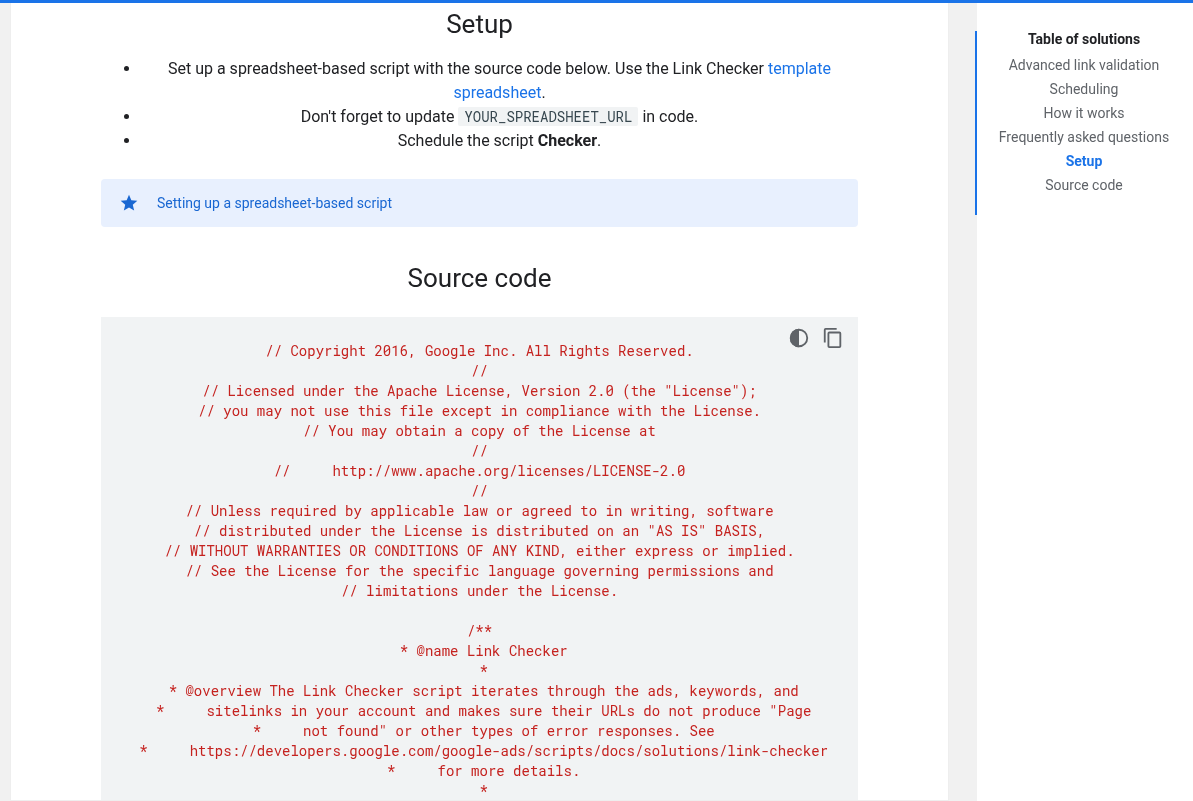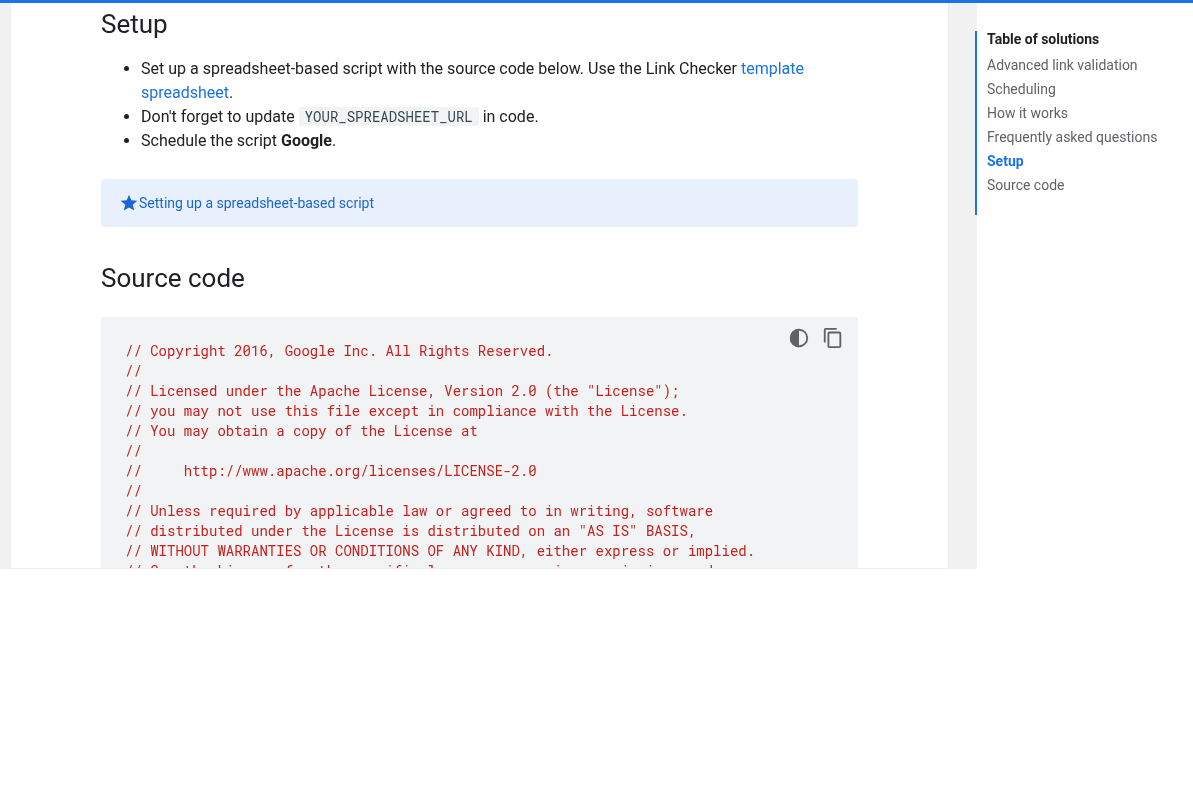--- a/index.html
+++ b/index.html
@@ -6,21 +6,22 @@
     body {
       font-family: Roboto, Arial, sans-serif;
       color: #202124;
       background: #fff;
       height: 801px;
       overflow: hidden;
     }
     .top-accent { height: 3px; background: #1a73e8; }
     .page {
       display: flex;
-      height: 566px;
+      height: 798px;
+      text-align: center;
     }
     .gutter-left { width: 10px; background: #f1f1f1; }
     .panel {
       background: #fff;
       width: 939px;
       border: 1px solid #eee;
       border-top: none;
       height: 100%;
       overflow: hidden;
       position: relative;
@@ -58,21 +59,21 @@
       display: flex;
       align-items: center;
       background: #e8f0fe;
       padding: 14px 18px;
       margin-top: 26px;
       border-radius: 4px;
     }
     .callout .star {
       width: 20px; height: 20px; fill: #1967d2; flex: 0 0 auto;
     }
-    .callout a { color: #1967d2; font-size: 14px; text-decoration: none; cursor: pointer; }
+    .callout a { color: #1967d2; font-size: 14px; margin-left: 18px; text-decoration: none; cursor: pointer; }
     .codeblock {
       position: relative;
       background: #f1f3f4;
       margin-top: 2px;
       padding: 24px 24px 24px 24px;
       overflow: hidden;
     }
     .code-actions {
       position: absolute;
       top: 10px; right: 14px;
@@ -139,21 +140,21 @@
       <h2 class="setup">Setup</h2>
 
       <ul>
         <li>
           <span>Set up a spreadsheet-based script with the source code below. Use the Link Checker </span><a class="link">template spreadsheet</a><span>.</span>
         </li>
         <li>
           <span>Don't forget to update </span><code class="inl">YOUR_SPREADSHEET_URL</code><span> in code.</span>
         </li>
         <li>
-          <span>Schedule the script </span><b>Google</b><span>.</span>
+          <span>Schedule the script </span><b>Checker</b><span>.</span>
         </li>
       </ul>
 
       <div class="callout">
         <svg class="star" viewBox="0 0 24 24">
           <path d="M12 17.27L18.18 21l-1.64-7.03L22 9.24l-7.19-.61L12 2 9.19 8.63 2 9.24l5.46 4.73L5.82 21z"></path>
         </svg>
         <a>Setting up a spreadsheet-based script</a>
       </div>
 

